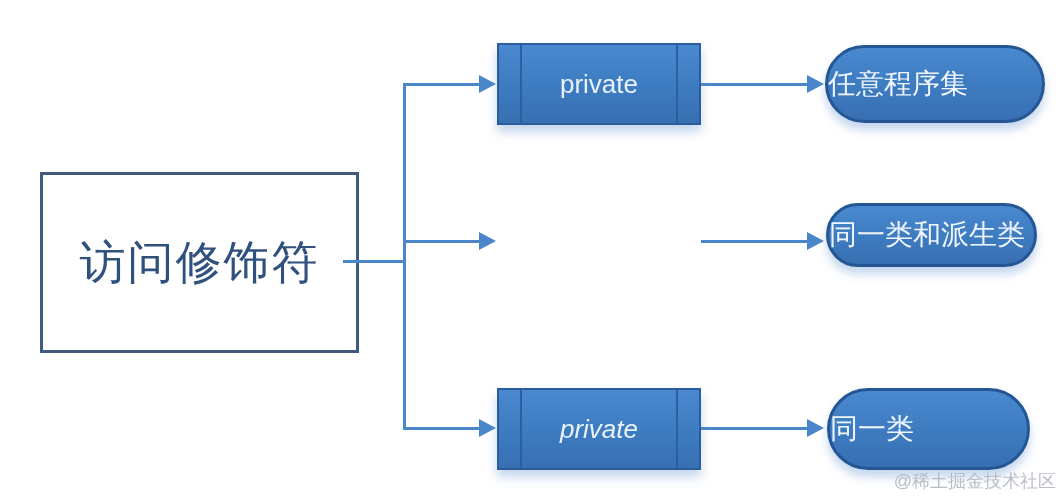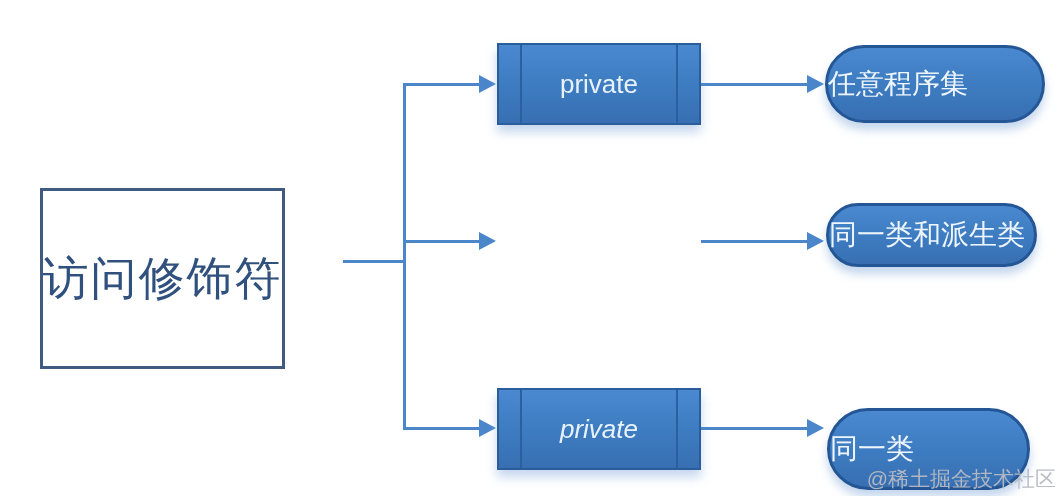--- a/index.html
+++ b/index.html
@@ -11,24 +11,24 @@
     width: 1064px;
     height: 496px;
     background: #ffffff;
     overflow: hidden;
   }
 
   
   .root-box {
     position: absolute;
     left: 40px; top: 172px;
-    width: 245px; height: 181px;
+    width: 319px; height: 181px;
     background: #ffffff;
     border: 3px solid #415a7f;
-    display: flex; align-items: center; justify-content: center; margin-top: 16px;
+    display: flex; align-items: center; justify-content: center;
   }
   .root-box .label {
     font-size: 46px;
     letter-spacing: 2px;
     color: #30517e;
     white-space: nowrap;
   }
 
   
   .proc-box {
@@ -67,21 +67,21 @@
     box-shadow: 0 7px 10px rgba(125, 165, 215, 0.45);
     display: flex; align-items: center; justify-content: flex-start;
   }
   .pill .label {
     font-size: 28px;
     color: #eef5fd;
     white-space: nowrap;
   }
   .pill-top    { left: 825px; top: 45px;  width: 220px; height: 78px; }
   .pill-mid    { left: 826px; top: 203px; width: 211px; height: 64px; }
-  .pill-bottom { left: 827px; top: 408px; width: 203px; height: 82px; }
+  .pill-bottom { left: 827px; top: 388px; width: 203px; height: 82px; }
 
   
   .line {
     position: absolute;
     background: #4a86c9;
   }
   .h-line { height: 3px; }
   .v-line { width: 3px; }
 
   .arrowhead {
@@ -110,21 +110,21 @@
   .link-mid-line    { left: 701px; top: 240px; width: 107px; }
   .link-bottom-line { left: 701px; top: 427px; width: 107px; }
   .link-top-arrow    { left: 807px; top: 75px; }
   .link-mid-arrow    { left: 807px; top: 232px; }
   .link-bottom-arrow { left: 807px; top: 419px; }
 
   
   .watermark {
     position: absolute;
     right: 8px; bottom: 3px;
-    font-size: 21px;
+    font-size: 18px;
     color: #b6bac2;
     opacity: 0.95;
     white-space: nowrap;
   }
 </style>
 </head>
 <body>
 
 <div class="canvas">
 

